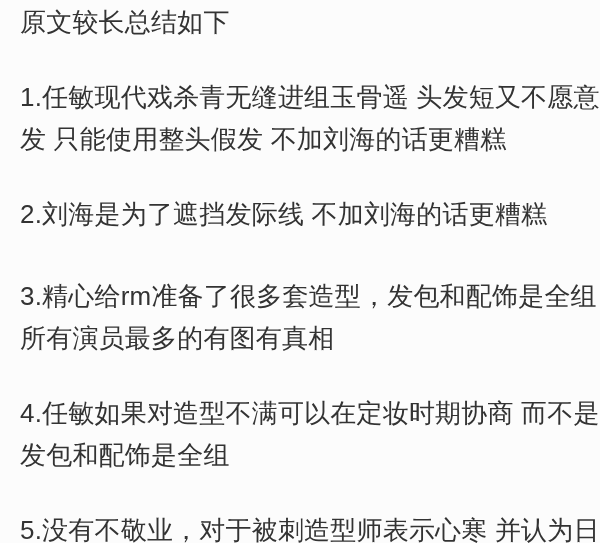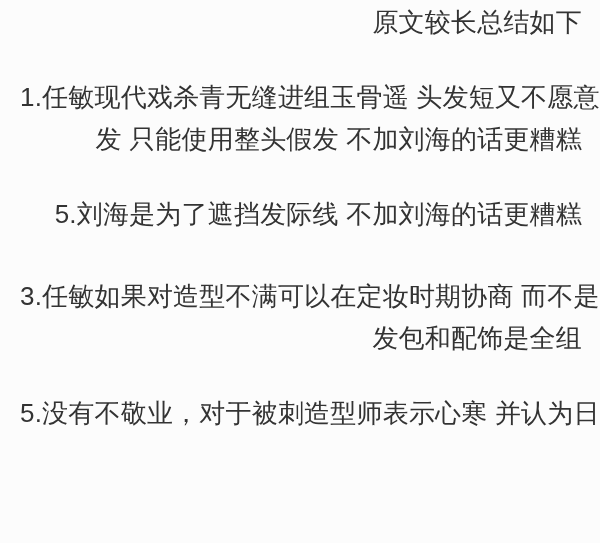--- a/index.html
+++ b/index.html
@@ -28,44 +28,47 @@
   .para.gap-lg {
     margin-bottom: 40px;
   }
   .para.last {
     margin-bottom: 0;
   }
   .line {
     display: block;
     white-space: pre;
     letter-spacing: 0.2px;
-    text-align: right;
   }
 </style>
 </head>
 <body>
 
 <div class="doc">
 
   <p class="para">
     <span class="line">原文较长总结如下</span>
   </p>
 
   <p class="para">
     <span class="line">1.任敏现代戏杀青无缝进组玉骨遥 头发短又不愿意接</span>
     <span class="line">发 只能使用整头假发 不加刘海的话更糟糕</span>
   </p>
 
   <p class="para gap-lg">
-    <span class="line">5.刘海是为了遮挡发际线 不加刘海的话更糟糕</span>
+    <span class="line">2.刘海是为了遮挡发际线 不加刘海的话更糟糕</span>
   </p>
 
+  <p class="para">
+    <span class="line">3.精心给rm准备了很多套造型，发包和配饰是全组</span>
+    <span class="line">所有演员最多的有图有真相</span>
+  </p>
 
   <p class="para">
-    <span class="line">3.任敏如果对造型不满可以在定妆时期协商 而不是</span>
+    <span class="line">4.任敏如果对造型不满可以在定妆时期协商 而不是</span>
     <span class="line">发包和配饰是全组</span>
   </p>
 
   <p class="para last">
     <span class="line">5.没有不敬业，对于被刺造型师表示心寒 并认为日</span>
   </p>
 
 </div>
 
 </body></html>

